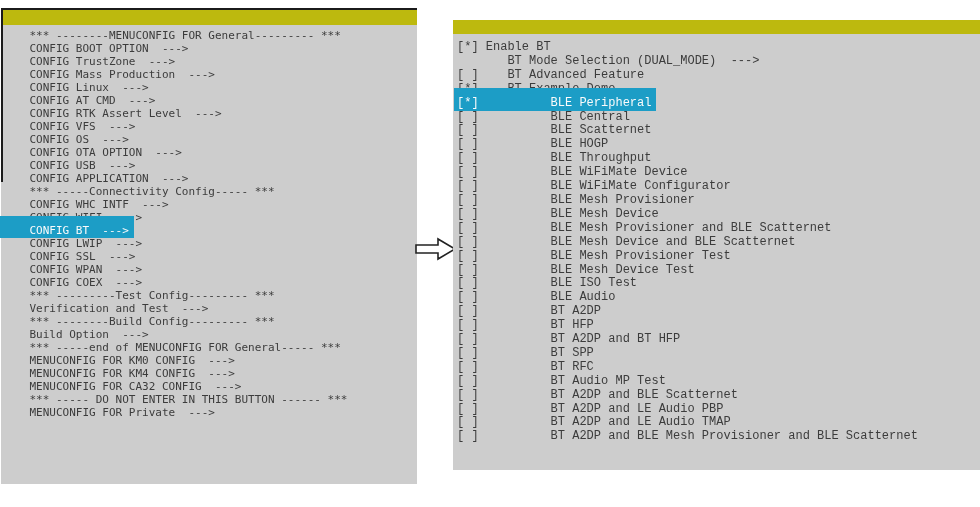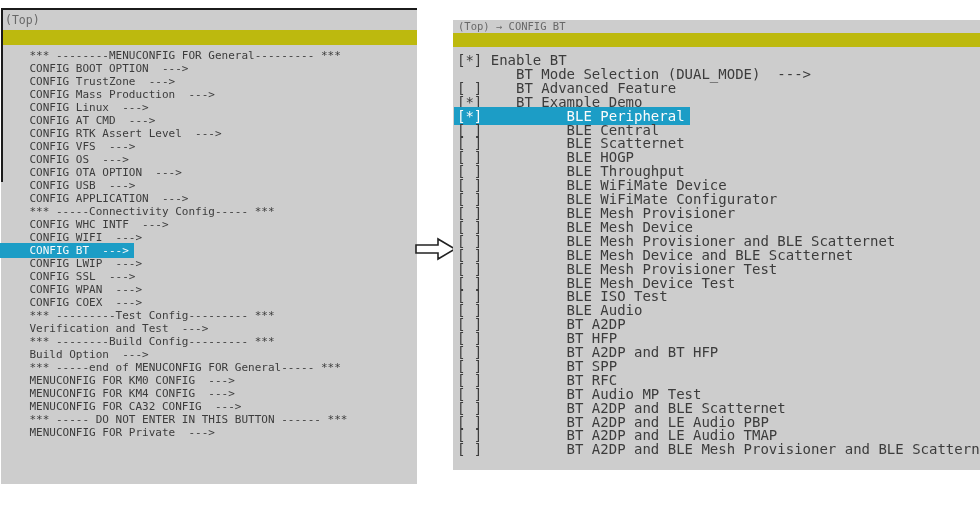--- a/index.html
+++ b/index.html
@@ -13,39 +13,37 @@
   
   #left-panel{left:1px;top:8px;width:416px;height:474px;border-top:2px solid #1b1b1b;}
   #left-border-artifact{position:absolute;left:0;top:0;width:2px;height:172px;background:#1b1b1b;}
   #left-panel .crumb{height:20px;line-height:20px;padding-left:4px;font-size:11.5px;color:var(--muted);white-space:pre;}
   #left-panel .ybar{height:15px;background:var(--accent);}
   #left-panel .list{padding:4px 0 0 2px;font-size:11px;line-height:13px;color:var(--ink);}
   
   #right-panel{left:453px;top:20px;width:527px;height:450px;}
   #right-panel .crumb{height:13px;line-height:13px;padding-left:5px;font-size:10.5px;color:var(--muted);white-space:pre;}
   #right-panel .ybar{height:14px;background:var(--accent);}
-  #right-panel .list{padding:7px 0 0 4px;font-size:14px;line-height:13.9px;color:var(--ink);}
+  #right-panel .list{padding:7px 0 0 4px;font-size:12px;line-height:13.9px;color:var(--ink);font-family:Liberation Mono, monospace;}
   .list{white-space:pre;}
   .row{white-space:pre;}
   .line{white-space:pre;}
-  .line.hl{background:var(--sel);color:#fbfbfb;padding:1px 5px 1px 3px;margin-left:-3px;margin-top:48px;}
+  .line.hl{background:var(--sel);color:#fbfbfb;padding:8px 5px 1px 3px;margin-left:-3px;margin-top:48px;}
   
   #arrow{position:absolute;left:415px;top:236px;width:42px;height:26px;}
 </style>
 </head>
 <body style="--panel: #cdcdcd; --accent: #bdb90e; --sel: #1c9dc6; --ink: #3c3c3c; --muted: #686868;">
 
 <div class="panel" id="left-panel">
   <div id="left-border-artifact"></div>
-  <div class="crumb">(Top)</div>
   <div class="ybar"></div>
   <div class="list"><div class="row"><span class="line">    *** --------MENUCONFIG FOR General--------- ***</span></div><div class="row"><span class="line">    CONFIG BOOT OPTION  ---&gt;</span></div><div class="row"><span class="line">    CONFIG TrustZone  ---&gt;</span></div><div class="row"><span class="line">    CONFIG Mass Production  ---&gt;</span></div><div class="row"><span class="line">    CONFIG Linux  ---&gt;</span></div><div class="row"><span class="line">    CONFIG AT CMD  ---&gt;</span></div><div class="row"><span class="line">    CONFIG RTK Assert Level  ---&gt;</span></div><div class="row"><span class="line">    CONFIG VFS  ---&gt;</span></div><div class="row"><span class="line">    CONFIG OS  ---&gt;</span></div><div class="row"><span class="line">    CONFIG OTA OPTION  ---&gt;</span></div><div class="row"><span class="line">    CONFIG USB  ---&gt;</span></div><div class="row"><span class="line">    CONFIG APPLICATION  ---&gt;</span></div><div class="row"><span class="line">    *** -----Connectivity Config----- ***</span></div><div class="row"><span class="line">    CONFIG WHC INTF  ---&gt;</span></div><div class="row"><span class="line">    CONFIG WIFI  ---&gt;</span></div><div class="row"><span class="line hl">    CONFIG BT  ---&gt;</span></div><div class="row"><span class="line">    CONFIG LWIP  ---&gt;</span></div><div class="row"><span class="line">    CONFIG SSL  ---&gt;</span></div><div class="row"><span class="line">    CONFIG WPAN  ---&gt;</span></div><div class="row"><span class="line">    CONFIG COEX  ---&gt;</span></div><div class="row"><span class="line">    *** ---------Test Config--------- ***</span></div><div class="row"><span class="line">    Verification and Test  ---&gt;</span></div><div class="row"><span class="line">    *** --------Build Config--------- ***</span></div><div class="row"><span class="line">    Build Option  ---&gt;</span></div><div class="row"><span class="line">    *** -----end of MENUCONFIG FOR General----- ***</span></div><div class="row"><span class="line">    MENUCONFIG FOR KM0 CONFIG  ---&gt;</span></div><div class="row"><span class="line">    MENUCONFIG FOR KM4 CONFIG  ---&gt;</span></div><div class="row"><span class="line">    MENUCONFIG FOR CA32 CONFIG  ---&gt;</span></div><div class="row"><span class="line">    *** ----- DO NOT ENTER IN THIS BUTTON ------ ***</span></div><div class="row"><span class="line">    MENUCONFIG FOR Private  ---&gt;</span></div></div>
 </div>
 
 <svg id="arrow" viewBox="0 0 42 26">
   <path d="M1,9 H23 V3 L40,13 L23,23 V17 H1 Z" fill="#ffffff" stroke="#222222" stroke-width="1.6"></path>
 </svg>
 
 <div class="panel" id="right-panel">
-  <div class="crumb">(Top) → CONFIG BT</div>
   <div class="ybar"></div>
   <div class="list"><div class="row"><span class="line">[*] Enable BT</span></div><div class="row"><span class="line">       BT Mode Selection (DUAL_MODE)  ---&gt;</span></div><div class="row"><span class="line">[ ]    BT Advanced Feature</span></div><div class="row"><span class="line">[*]    BT Example Demo</span></div><div class="row"><span class="line hl">[*]          BLE Peripheral</span></div><div class="row"><span class="line">[ ]          BLE Central</span></div><div class="row"><span class="line">[ ]          BLE Scatternet</span></div><div class="row"><span class="line">[ ]          BLE HOGP</span></div><div class="row"><span class="line">[ ]          BLE Throughput</span></div><div class="row"><span class="line">[ ]          BLE WiFiMate Device</span></div><div class="row"><span class="line">[ ]          BLE WiFiMate Configurator</span></div><div class="row"><span class="line">[ ]          BLE Mesh Provisioner</span></div><div class="row"><span class="line">[ ]          BLE Mesh Device</span></div><div class="row"><span class="line">[ ]          BLE Mesh Provisioner and BLE Scatternet</span></div><div class="row"><span class="line">[ ]          BLE Mesh Device and BLE Scatternet</span></div><div class="row"><span class="line">[ ]          BLE Mesh Provisioner Test</span></div><div class="row"><span class="line">[ ]          BLE Mesh Device Test</span></div><div class="row"><span class="line">[ ]          BLE ISO Test</span></div><div class="row"><span class="line">[ ]          BLE Audio</span></div><div class="row"><span class="line">[ ]          BT A2DP</span></div><div class="row"><span class="line">[ ]          BT HFP</span></div><div class="row"><span class="line">[ ]          BT A2DP and BT HFP</span></div><div class="row"><span class="line">[ ]          BT SPP</span></div><div class="row"><span class="line">[ ]          BT RFC</span></div><div class="row"><span class="line">[ ]          BT Audio MP Test</span></div><div class="row"><span class="line">[ ]          BT A2DP and BLE Scatternet</span></div><div class="row"><span class="line">[ ]          BT A2DP and LE Audio PBP</span></div><div class="row"><span class="line">[ ]          BT A2DP and LE Audio TMAP</span></div><div class="row"><span class="line">[ ]          BT A2DP and BLE Mesh Provisioner and BLE Scatternet</span></div></div>
 </div>
 
 </body></html>

